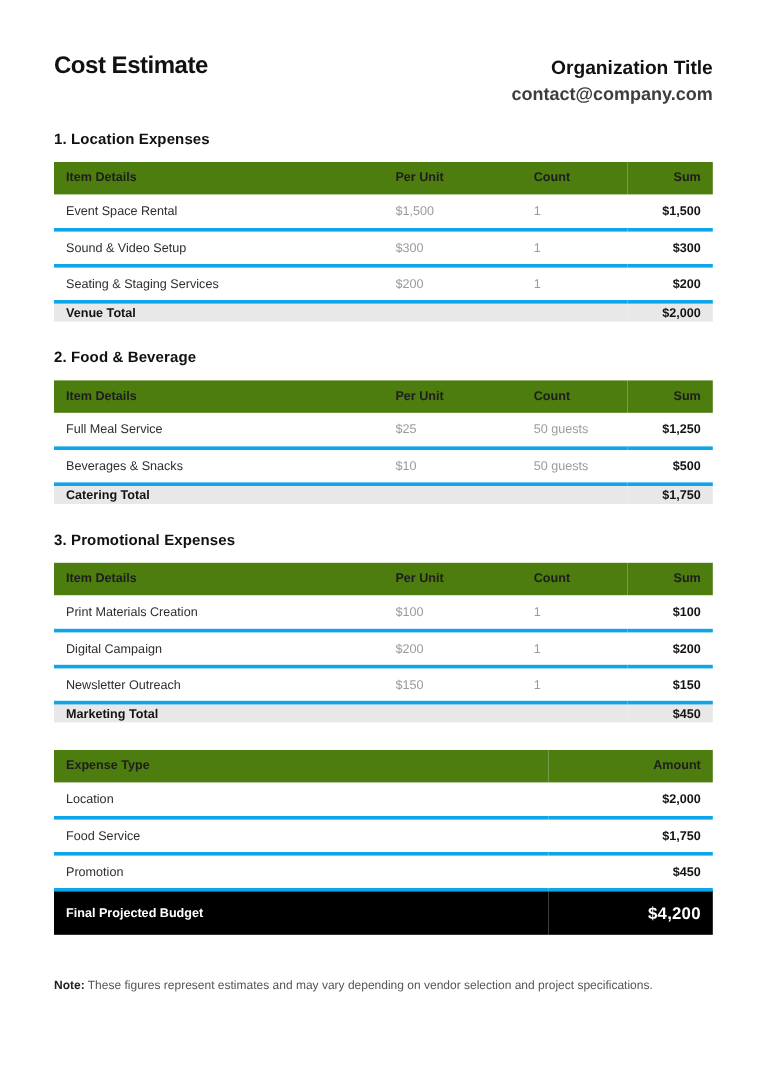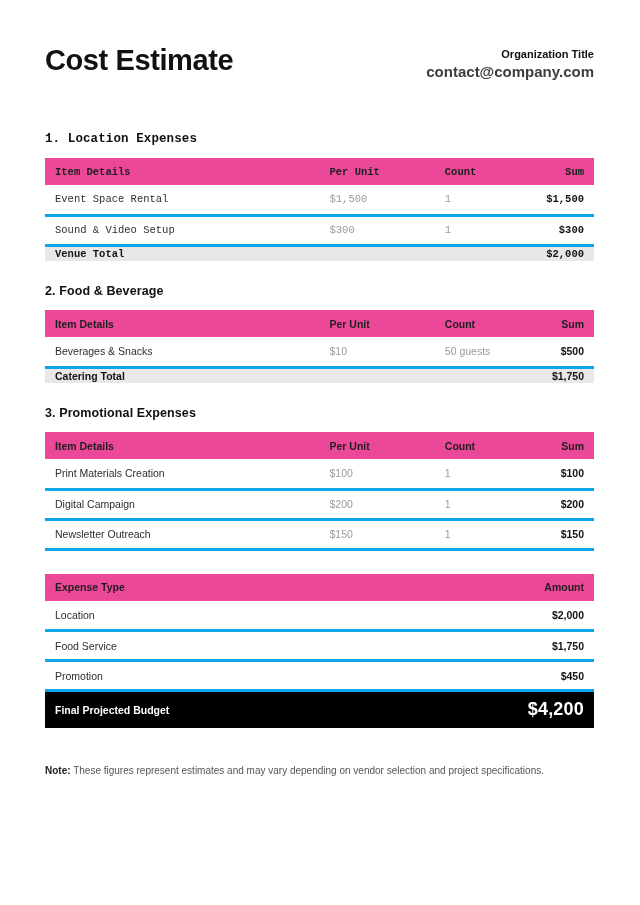--- a/index.html
+++ b/index.html
@@ -17,33 +17,33 @@
     padding: 44px 46px 30px 45px;
     background: #ffffff;
   }
   
   .doc-header {
     display: flex;
     justify-content: space-between;
     align-items: flex-start;
   }
   .doc-title {
-    font-size: 29px;
+    font-size: 20px;
     font-weight: 700;
     letter-spacing: -0.4px;
     color: #111111;
     line-height: 1.15;
   }
   .org-block { text-align: right; padding-top: 3px; }
-  .org-name { font-size: 11px; font-weight: 700; color: #111111; line-height: 1.35; }
+  .org-name { font-size: 16px; font-weight: 700; color: #111111; line-height: 1.35; }
   .org-email { font-size: 15px; font-weight: 700; color: #3d3d3d; line-height: 1.35; }
 
   
   section.block { margin-top: 23px; }
-  section.block.first { margin-top: 50px; font-family: Liberation Mono, monospace; }
+  section.block.first { margin-top: 20px; }
   h2.section-heading {
     font-size: 12.5px;
     font-weight: 700;
     color: #111111;
     margin-bottom: 12px;
     letter-spacing: 0.1px;
   }
 
   
   table {
@@ -53,21 +53,21 @@
     font-size: 10.5px;
   }
   col.c-item  { width: 50%; }
   col.c-unit  { width: 21%; }
   col.c-count { width: 16%; }
   col.c-sum   { width: 13%; }
   col.c-type  { width: 75%; }
   col.c-amt   { width: 25%; }
 
   thead th {
-    background: #ec4899;
+    background: #4d7c0f;
     font-weight: 700;
     color: #1e1e1e;
     text-align: left;
     height: 27px;
     padding: 0 10px;
     vertical-align: middle;
   }
   thead th.right { text-align: right; }
 
   tbody td {
@@ -90,21 +90,21 @@
   }
 
   tr.final-row td {
     background: #000000;
     color: #ffffff;
     font-weight: 700;
     height: 37px;
     border-bottom: none;
   }
   tr.final-row td.final-amount {
-    font-size: 18px;
+    font-size: 14px;
     letter-spacing: 0.2px;
   }
 
   
   .footnote {
     margin-top: 36px;
     font-size: 10px;
     color: #555555;
     line-height: 1.4;
   }
@@ -146,20 +146,26 @@
           <td class="muted">$1,500</td>
           <td class="muted">1</td>
           <td class="right sum">$1,500</td>
         </tr>
         <tr>
           <td>Sound &amp; Video Setup</td>
           <td class="muted">$300</td>
           <td class="muted">1</td>
           <td class="right sum">$300</td>
         </tr>
+        <tr>
+          <td>Seating &amp; Staging Services</td>
+          <td class="muted">$200</td>
+          <td class="muted">1</td>
+          <td class="right sum">$200</td>
+        </tr>
         <tr class="total-row">
           <td colspan="3">Venue Total</td>
           <td class="right">$2,000</td>
         </tr>
       </tbody>
     </table>
   </section>
 
   <section class="block">
     <h2 class="section-heading">2. Food &amp; Beverage</h2>
@@ -173,20 +179,26 @@
       <thead>
         <tr>
           <th>Item Details</th>
           <th>Per Unit</th>
           <th>Count</th>
           <th class="right">Sum</th>
         </tr>
       </thead>
       <tbody>
         <tr>
+          <td>Full Meal Service</td>
+          <td class="muted">$25</td>
+          <td class="muted">50 guests</td>
+          <td class="right sum">$1,250</td>
+        </tr>
+        <tr>
           <td>Beverages &amp; Snacks</td>
           <td class="muted">$10</td>
           <td class="muted">50 guests</td>
           <td class="right sum">$500</td>
         </tr>
         <tr class="total-row">
           <td colspan="3">Catering Total</td>
           <td class="right">$1,750</td>
         </tr>
       </tbody>
@@ -222,20 +234,24 @@
           <td class="muted">$200</td>
           <td class="muted">1</td>
           <td class="right sum">$200</td>
         </tr>
         <tr>
           <td>Newsletter Outreach</td>
           <td class="muted">$150</td>
           <td class="muted">1</td>
           <td class="right sum">$150</td>
         </tr>
+        <tr class="total-row">
+          <td colspan="3">Marketing Total</td>
+          <td class="right">$450</td>
+        </tr>
       </tbody>
     </table>
   </section>
 
   <section class="block">
     <table>
       <colgroup>
           <col class="c-type">
           <col class="c-amt">
         </colgroup>

